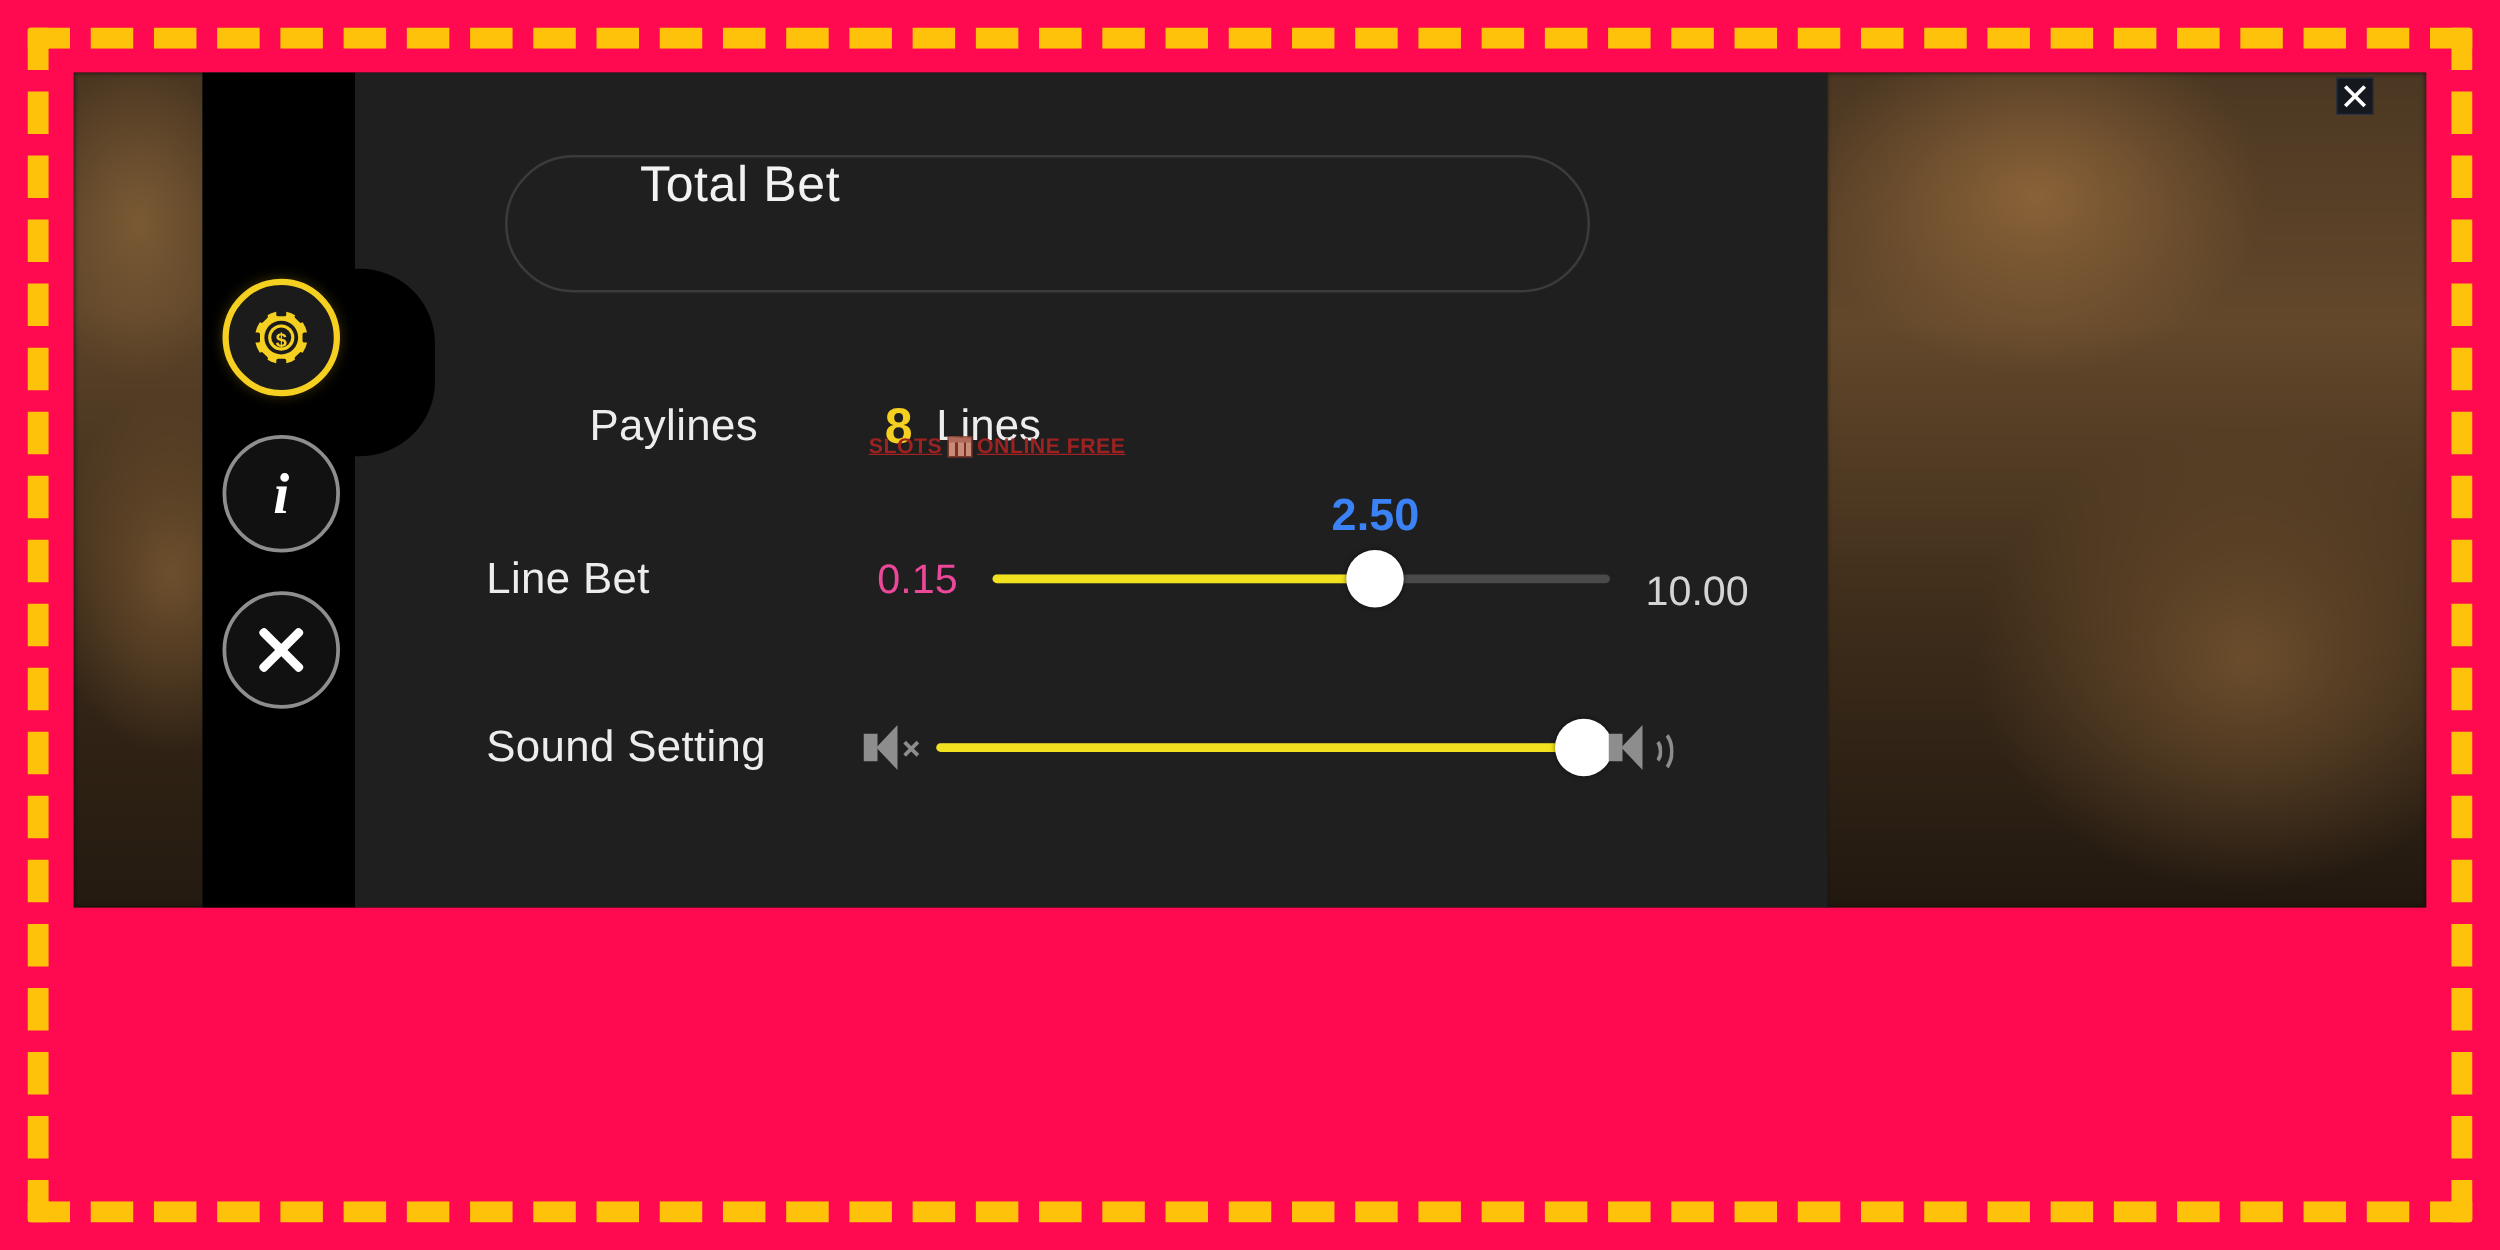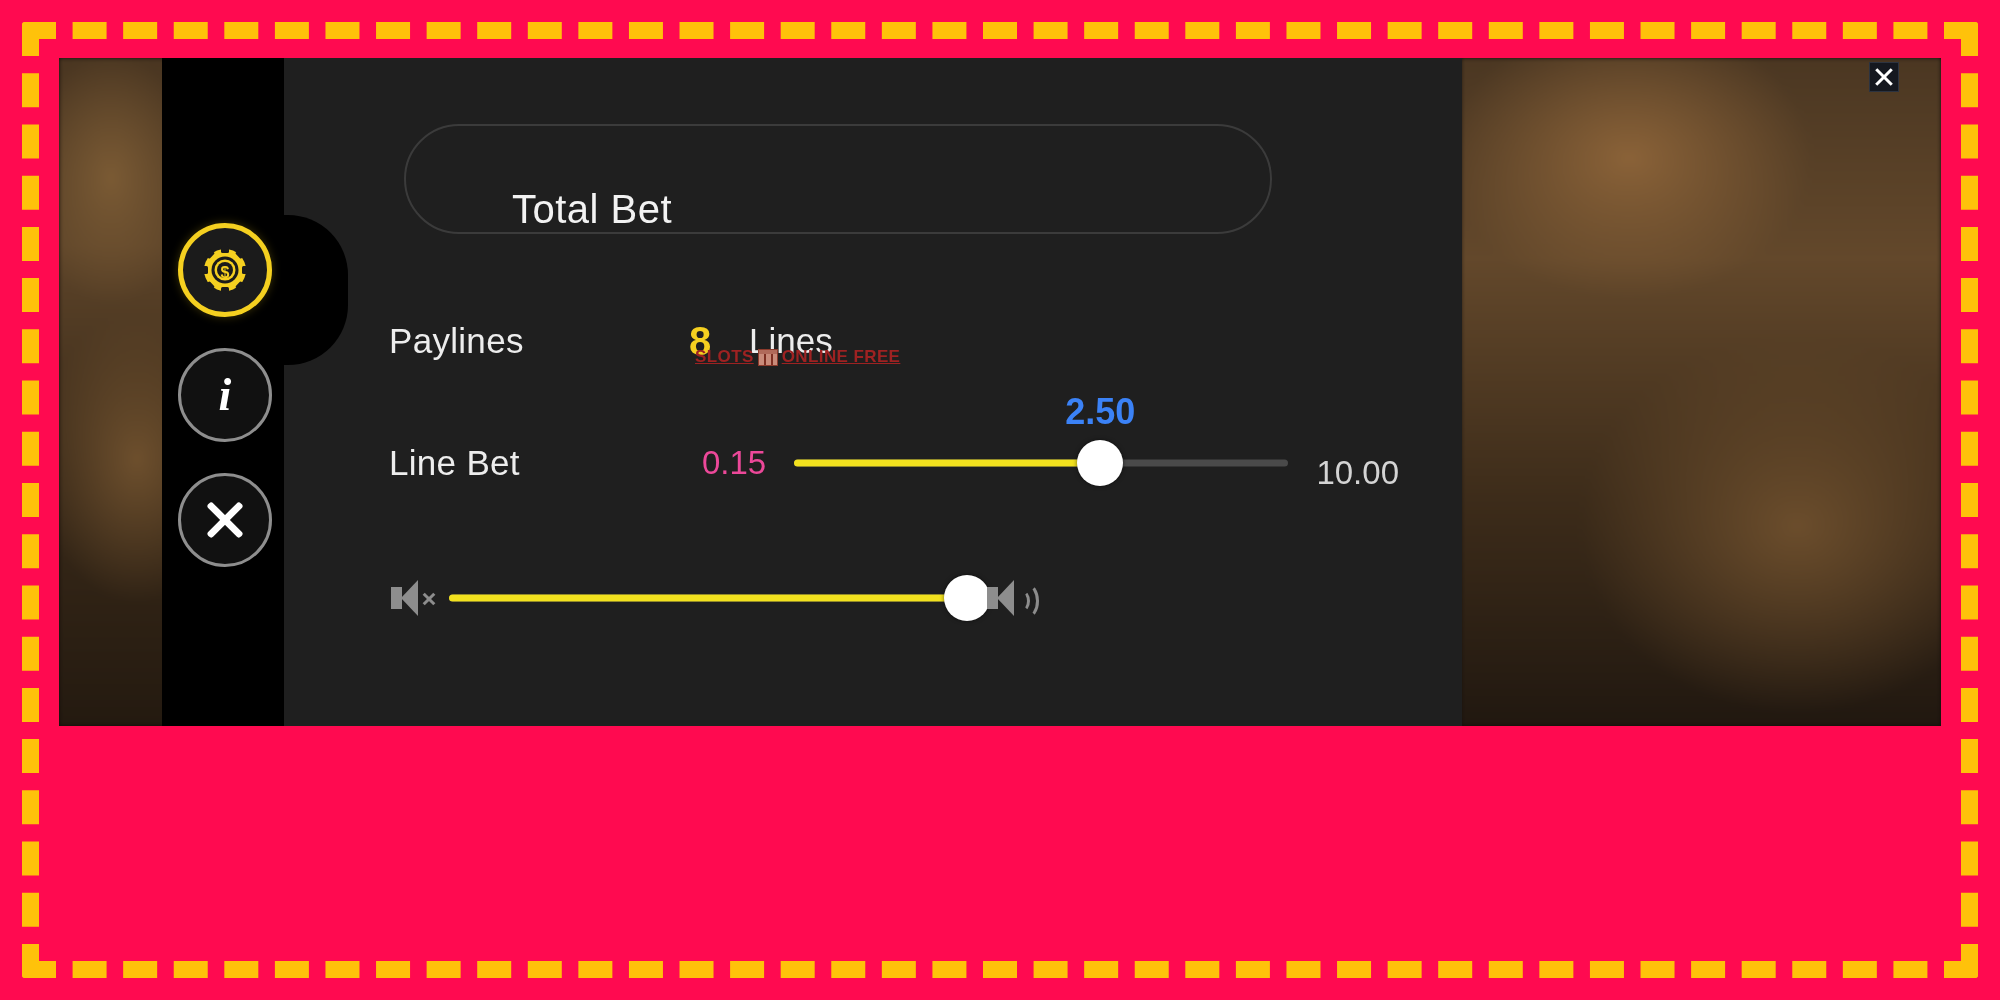--- a/index.html
+++ b/index.html
@@ -90,39 +90,39 @@
     transform-origin:center;
   }
   .x-glyph:before{ transform:translate(-50%,-50%) rotate(45deg); }
   .x-glyph:after { transform:translate(-50%,-50%) rotate(-45deg); }
 
   
   #totalbet{
     position:absolute;left:345px;top:66px;width:868px;height:110px;
     border:2px solid #3b3b3b;border-radius:55px;
     box-sizing:border-box;
-    display:flex;align-items:flex-end;
+    display:flex;align-items:flex-start;
   }
   #totalbet .lbl{
     color:#f2f2f2;font-size:40px;letter-spacing:.5px;
     margin-left:106px;
   }
   #totalbet .val{
     color:#f2f2f2;font-size:40px;letter-spacing:.5px;
     margin-left:184px;
   }
 
   
   .row{ position:absolute; display:flex; align-items:center; }
   .row-label{
     color:#ededed;font-size:35px;letter-spacing:.3px;
     width:300px;
   }
 
-  #row-paylines{ left:330px; top:255px; width:960px; height:56px; }
+  #row-paylines{ left:330px; top:255px; width:960px; height:56px;text-align:center; }
   #paylines-count{ color:#f5d020; font-size:40px; font-weight:700; width:60px; }
   #paylines-unit { color:#ededed; font-size:35px; }
 
   #row-linebet{ left:330px; top:375px; width:1010px; height:60px; }
   #linebet-min{ color:#ec4899; font-size:33px; width:125px; text-align:center; }
   #linebet-max{ color:#d4d4d4; font-size:33px; margin-left:28px;margin-top:20px; }
 
   #row-sound{ left:330px; top:510px; width:1010px; height:60px; }
 
   
@@ -270,20 +270,21 @@
       <div class="slider" id="slider-linebet">
         <div class="track"></div>
         <div class="fill" id="linebet-fill" style="width: 62%;"></div>
         <div class="thumb" id="linebet-thumb" style="left: 62%;"></div>
         <div id="linebet-bubble" style="left: 62%;">2.50</div>
       </div>
       <span id="linebet-max">10.00</span>
     </div>
 
     <div class="row" id="row-sound">
+      <span class="row-label">Sound Setting</span>
       <span class="spk" id="sound-mute-icon">
         <span class="body"></span>
         <span class="cone"></span>
         <span class="x"></span>
       </span>
       <div class="slider" id="slider-sound">
         <div class="track"></div>
         <div class="fill" id="sound-fill" style="width: 100%;"></div>
         <div class="thumb" id="sound-thumb" style="left: 100%;"></div>
       </div>

